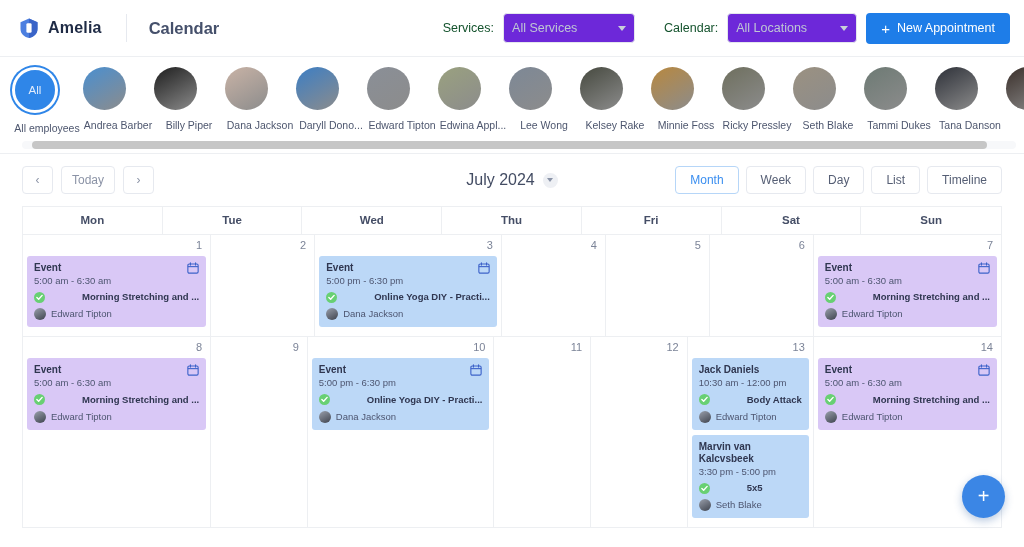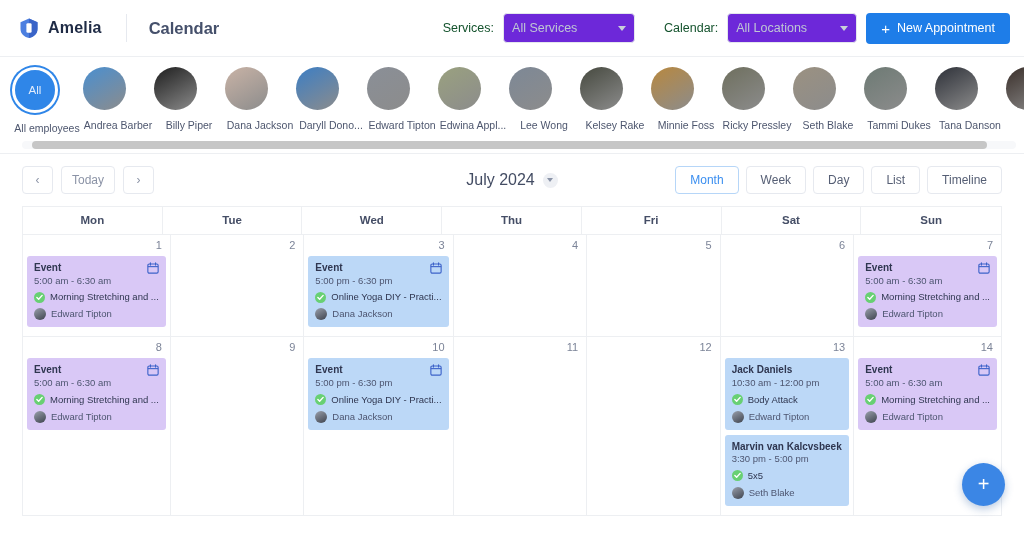--- a/index.html
+++ b/index.html
@@ -143,22 +143,22 @@
   .card-title { font-size: 10px; font-weight: bold; color: #2f3650; }
   .cal-icon { margin-left: auto; width: 12px; height: 12px; }
   .card-time { font-size: 9.5px; color: #4d5570; }
   .card-row { display: flex; align-items: center; gap: 5px; margin-top: 5px; }
   .check {
     width: 11px; height: 11px; border-radius: 50%; background: #68d073;
     flex: 0 0 11px; display: flex; align-items: center; justify-content: center;
   }
   .check svg { display: block; }
   .svc-name {
-    font-size: 9.5px; font-weight: normal; color: #2f3650;
-    white-space: nowrap; overflow: hidden; text-overflow: ellipsis;
+    font-size: 9.5px; font-weight: bold; color: #2f3650;
+    white-space: nowrap; overflow: hidden; text-overflow: ellipsis; margin-left: 32px;
   }
   .mini-av {
     width: 12px; height: 12px; border-radius: 50%; flex: 0 0 12px;
     background: #8e95a5; overflow: hidden;
   }
   .emp-label { font-size: 9.5px; color: #4d5570; white-space: nowrap; overflow: hidden; text-overflow: ellipsis; }
 
   
   .fab {
     position: absolute; right: 19px; bottom: 10px;

